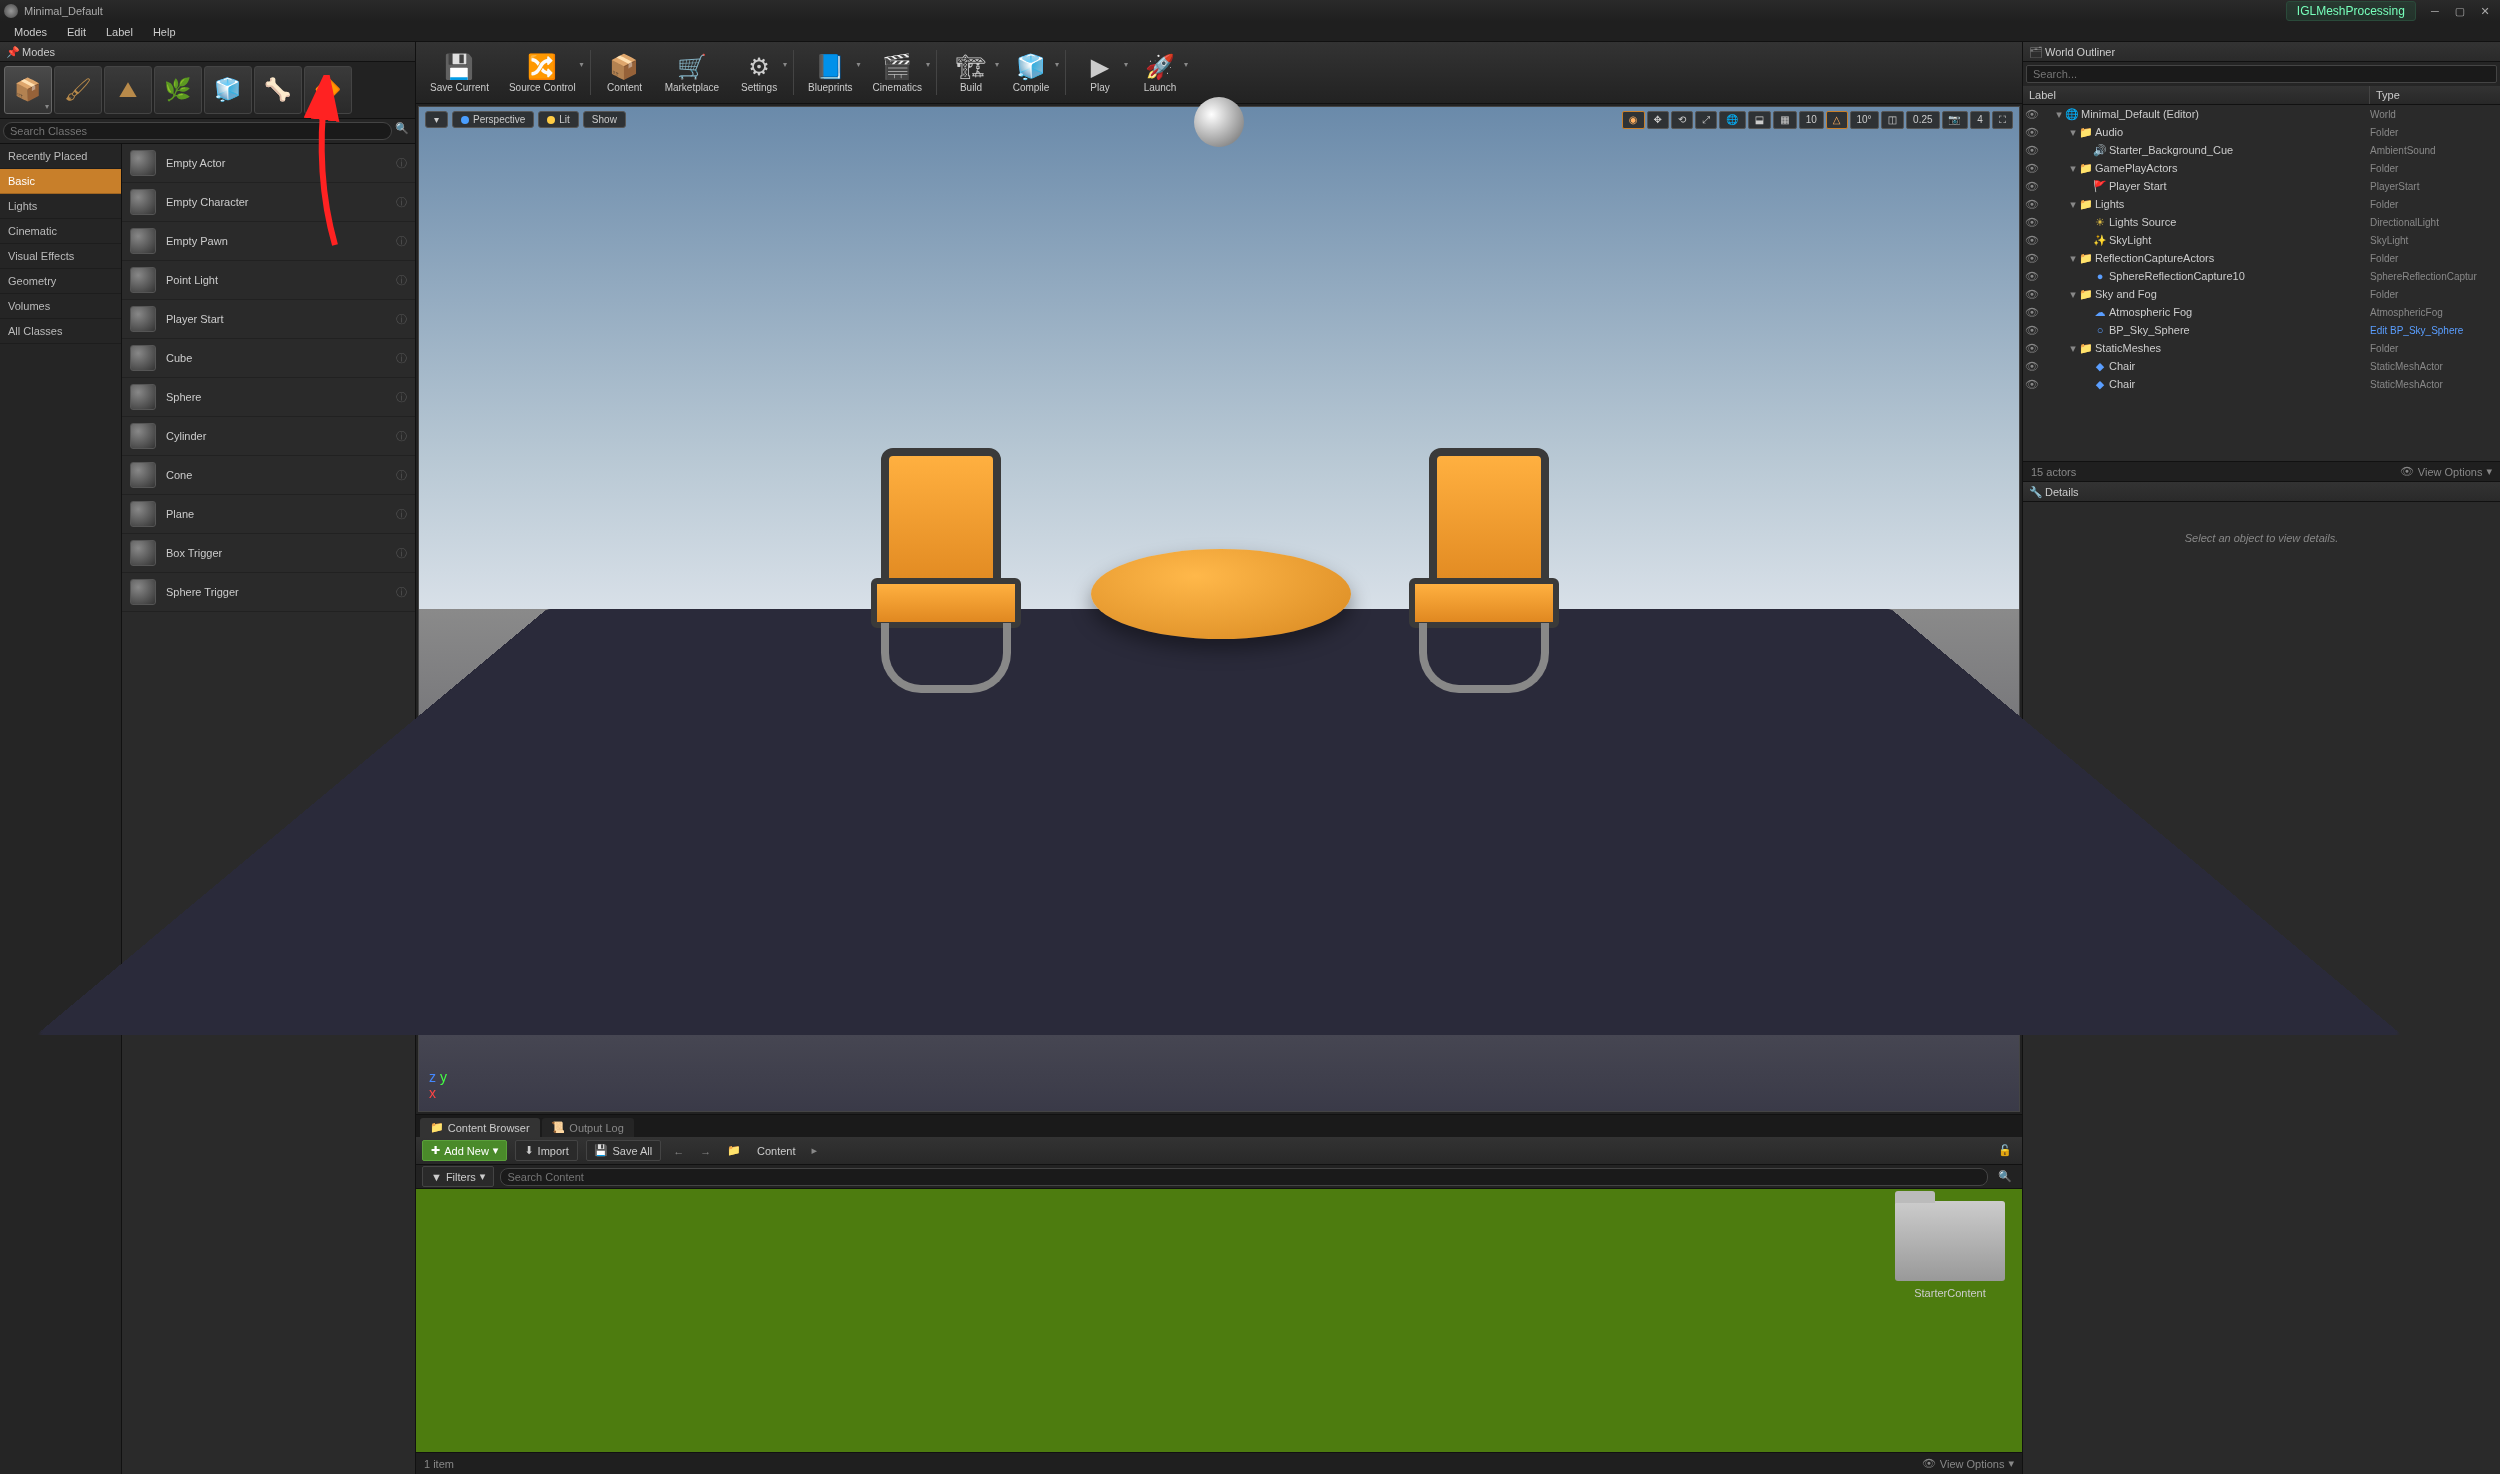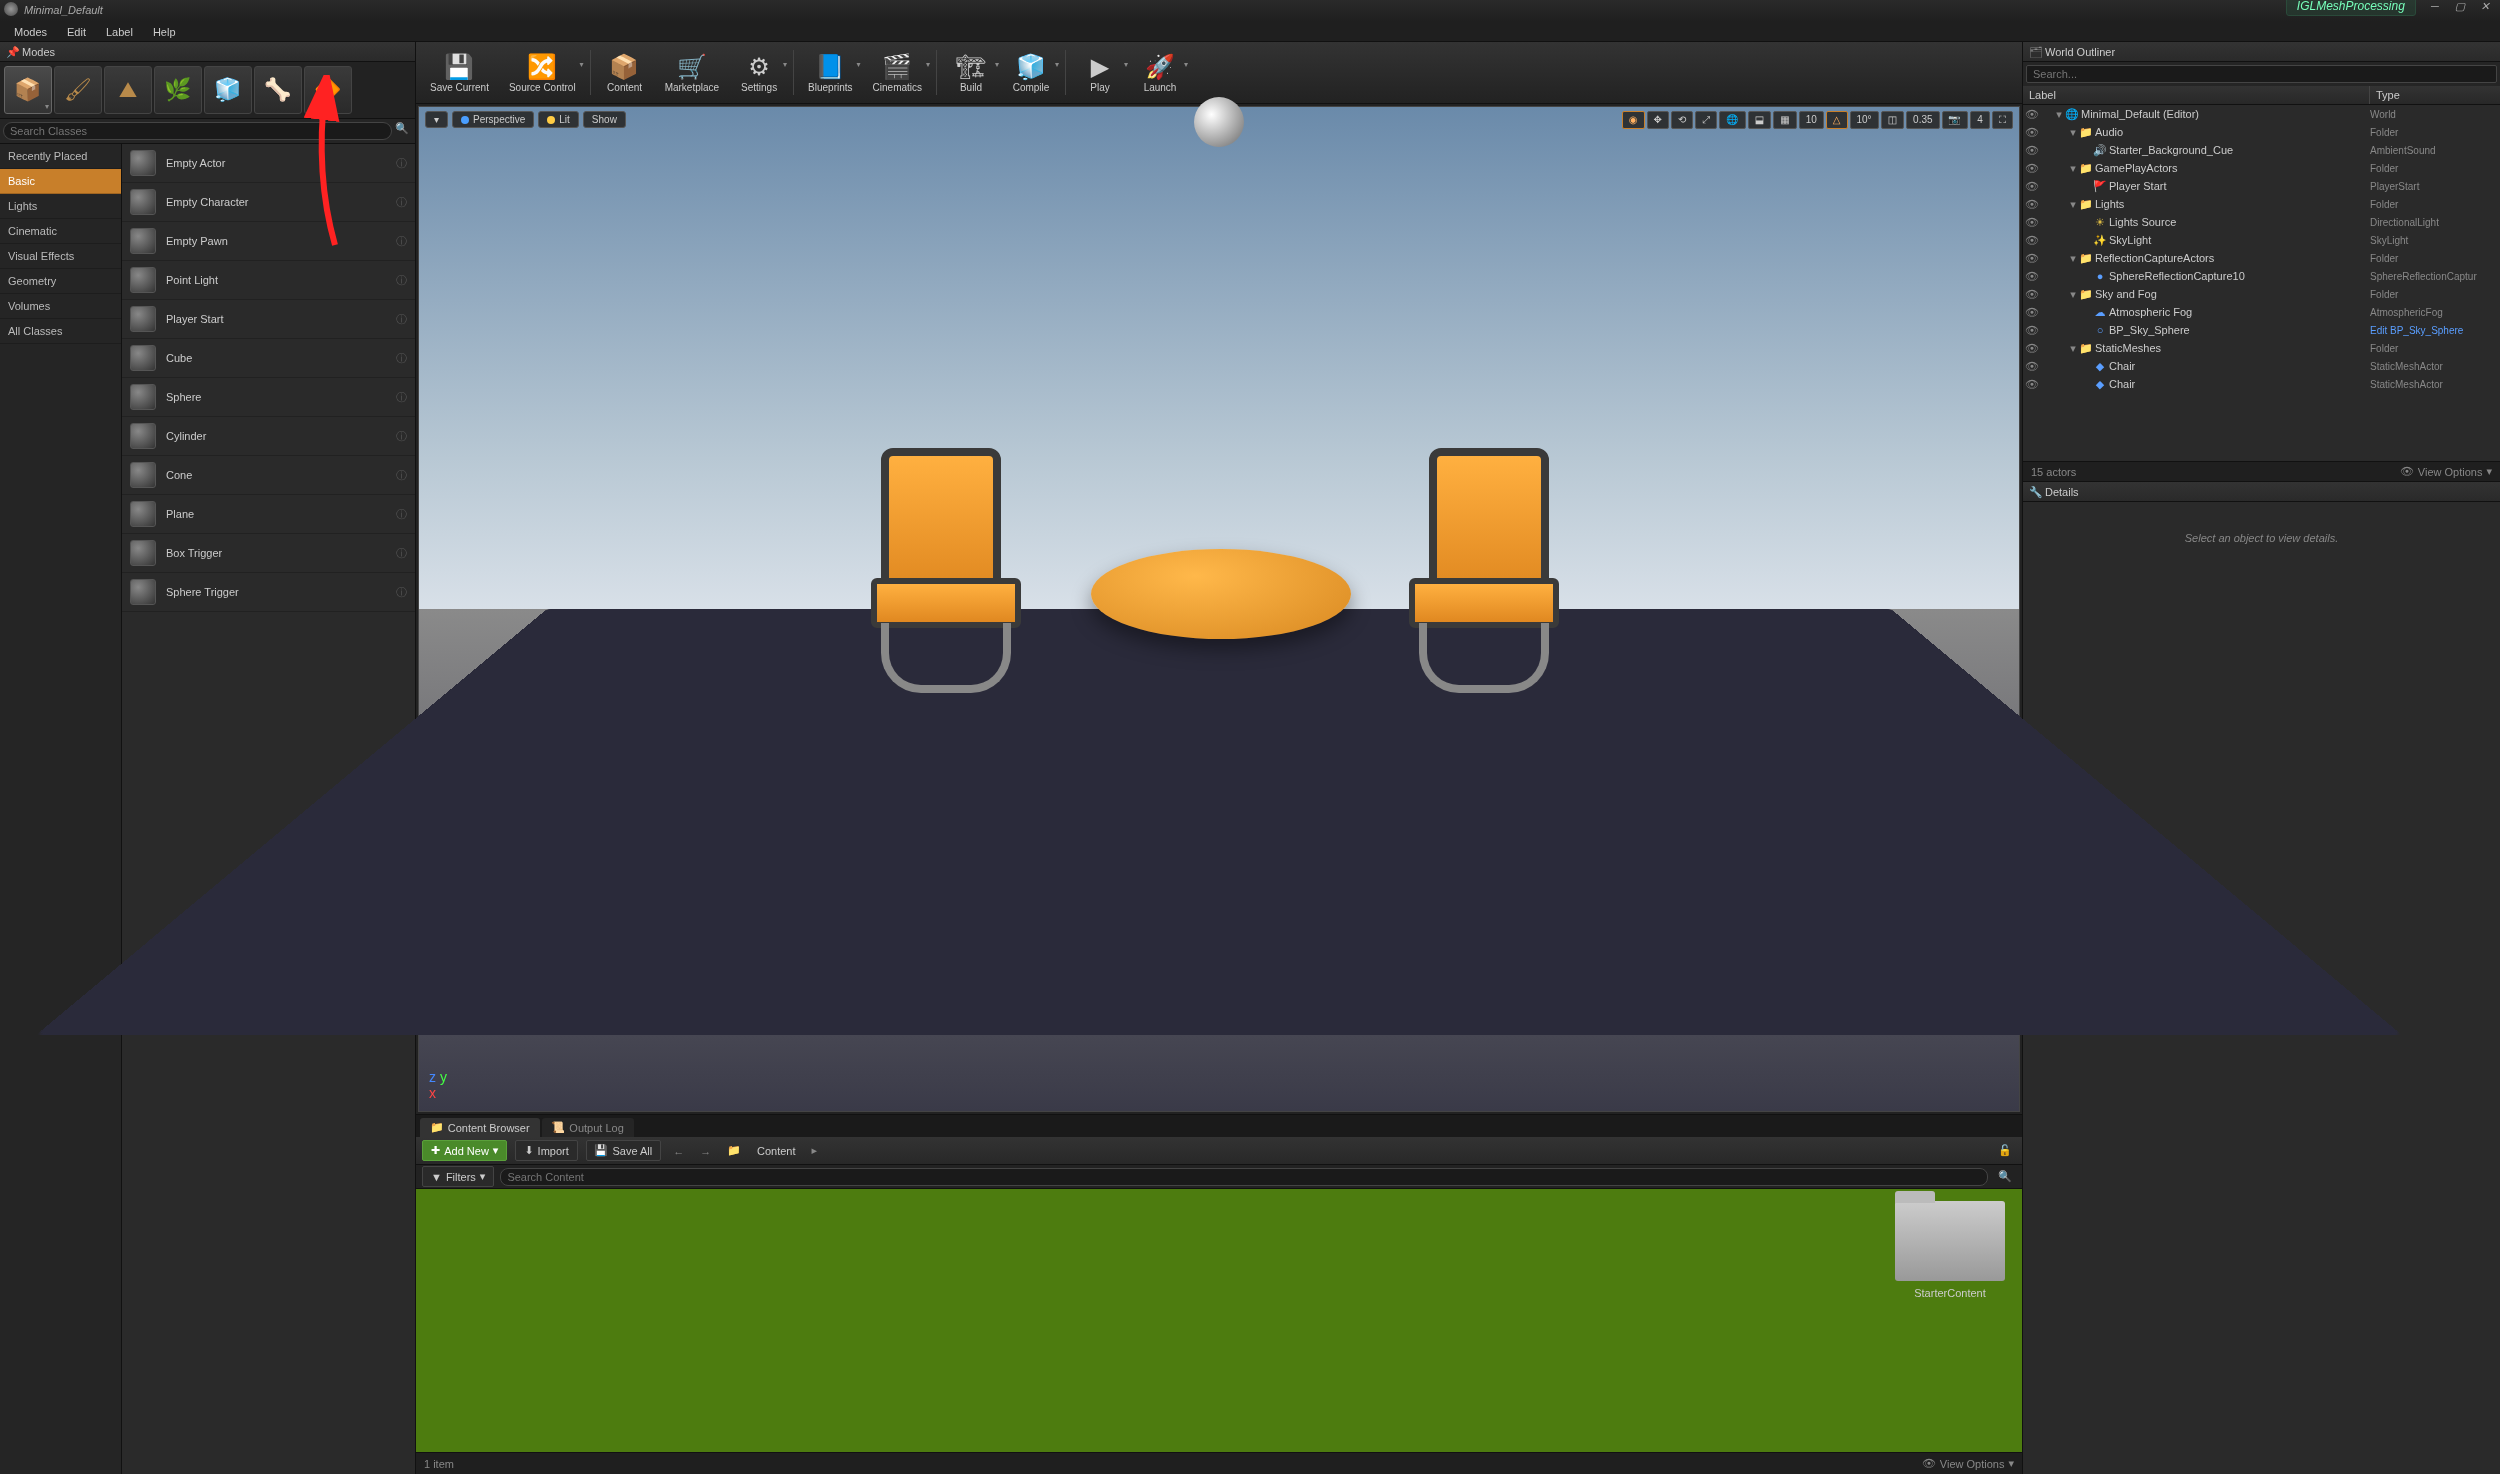--- a/index.html
+++ b/index.html
@@ -1,19 +1,19 @@
 <!DOCTYPE html>
 <html><head>
 <meta charset="utf-8">
 <style>
 * { margin: 0; padding: 0; box-sizing: border-box; font-family: "Segoe UI", Tahoma, sans-serif; }
 body { background: #1a1a1a; color: #ccc; font-size: 11px; overflow: hidden; width: 2500px; height: 1474px; }
 
 
-.titlebar { height: 22px; background: linear-gradient(#2a2a2a,#1f1f1f); display: flex; align-items: flex-end; padding: 6px 4px; position: relative; font-style: italic; }
+.titlebar { height: 22px; background: linear-gradient(#2a2a2a,#1f1f1f); display: flex; align-items: center; padding: 6px 4px; position: relative; }
 .titlebar .ue-logo { width: 14px; height: 14px; background: radial-gradient(circle,#999,#444); border-radius: 50%; margin-right: 6px; }
 .titlebar .title { color: #aaa; font-size: 11px; }
 .titlebar .right-area { margin-left: auto; display: flex; align-items: center; gap: 8px; }
 .titlebar .plugin-badge { background: rgba(40,80,60,.4); border: 1px solid #2a4a3a; padding: 2px 10px; border-radius: 3px; color: #7fb; font-size: 12px; }
 .titlebar .window-controls span { display: inline-block; width: 22px; text-align: center; color: #aaa; cursor: pointer; }
 
 
 .menubar { height: 20px; background: #1f1f1f; display: flex; align-items: center; padding: 0 4px; border-bottom: 1px solid #111; }
 .menubar .menu-item { padding: 2px 10px; color: #ccc; cursor: pointer; }
 
@@ -339,21 +339,21 @@
         <div class="vp-btn">✥</div>
         <div class="vp-btn">⟲</div>
         <div class="vp-btn">⤢</div>
         <div class="vp-btn">🌐</div>
         <div class="vp-btn">⬓</div>
         <div class="vp-btn">▦</div>
         <div class="vp-btn">10</div>
         <div class="vp-btn orange">△</div>
         <div class="vp-btn">10°</div>
         <div class="vp-btn">◫</div>
-        <div class="vp-btn">0.35</div>
+        <div class="vp-btn">0.25</div>
         <div class="vp-btn">📷</div>
         <div class="vp-btn">4</div>
         <div class="vp-btn">⛶</div>
       </div>
       <div class="scene">
         <div class="cam-icon"></div>
         <div class="floor"></div>
         <div class="chair left">
           <div class="back"></div>
             <div class="seat"></div>

